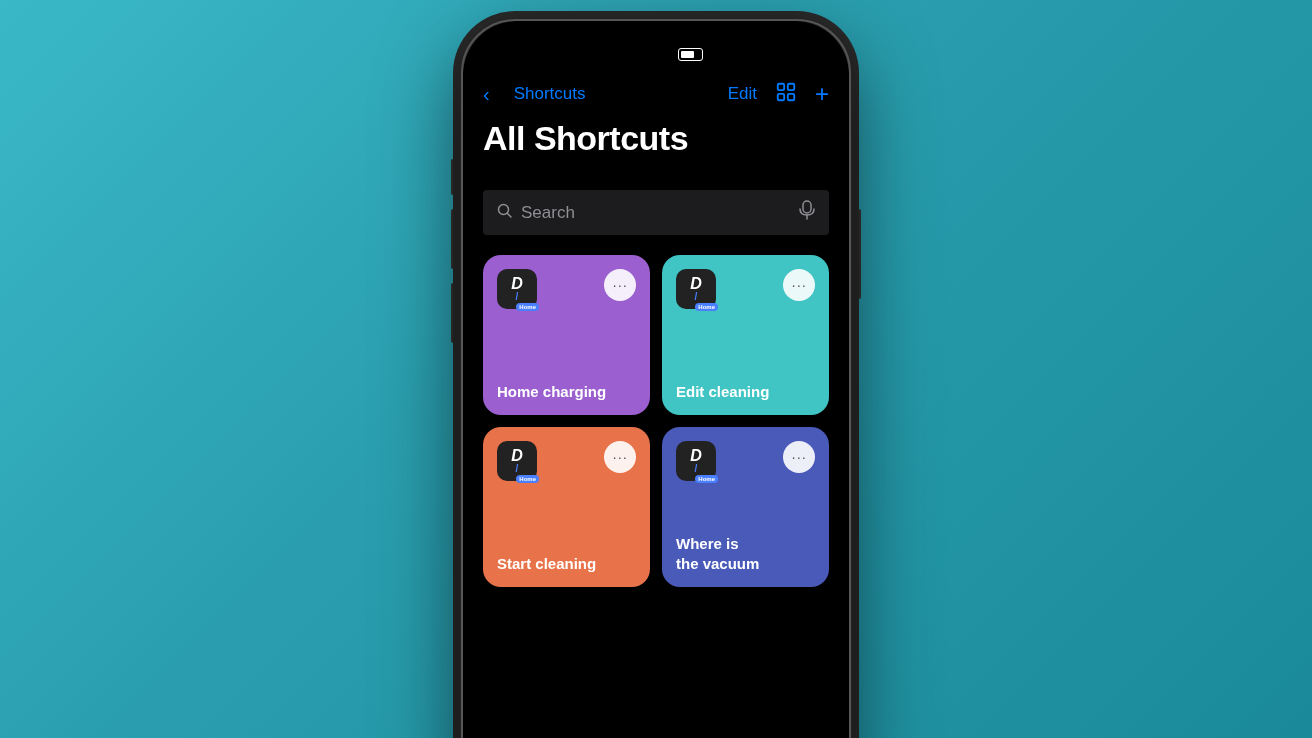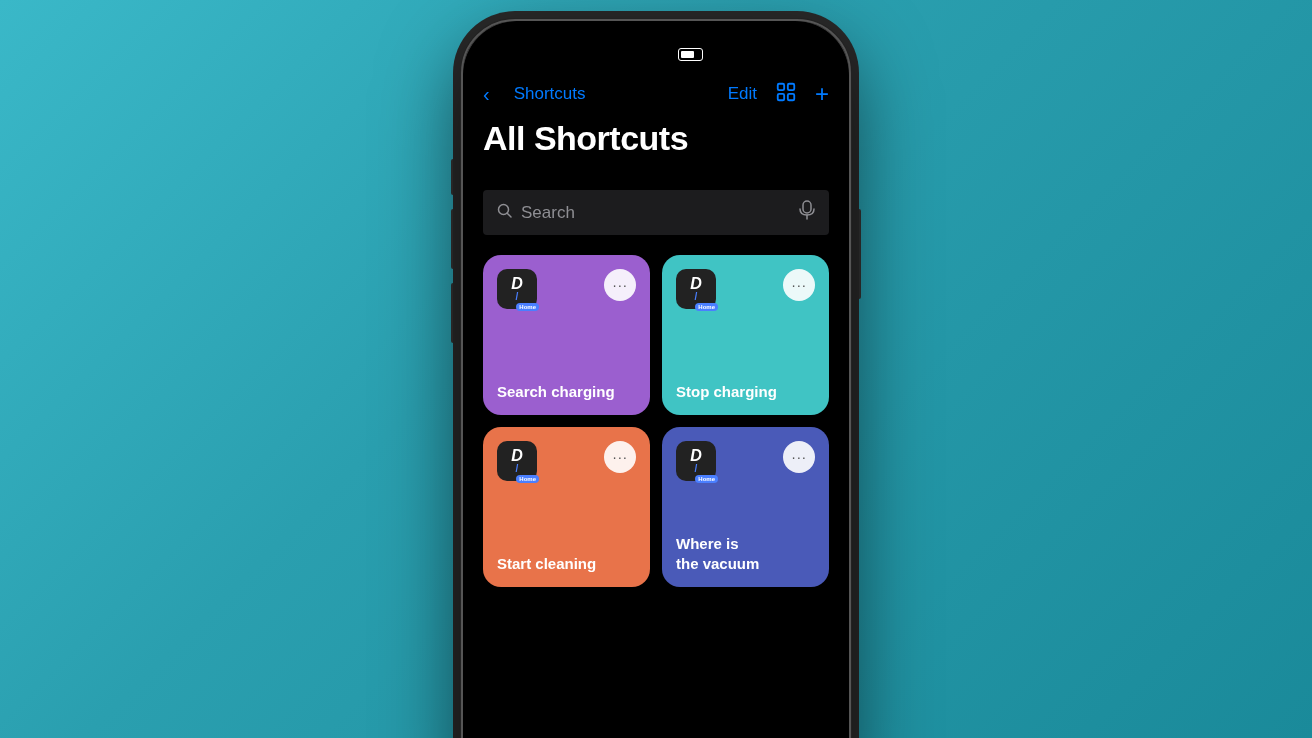--- a/index.html
+++ b/index.html
@@ -430,33 +430,33 @@
 
           <div class="shortcut-card card-purple">
             <div class="card-top">
               <div class="app-icon">
                 <span class="app-icon-letter">D</span>
                 <span class="app-icon-slash">/</span>
                 <div class="app-icon-badge">Home</div>
               </div>
               <div class="more-btn">···</div>
             </div>
-            <div class="card-title">Search charging</div>
+            <div class="card-title">Home charging</div>
           </div>
 
           <div class="shortcut-card card-teal">
             <div class="card-top">
               <div class="app-icon">
                 <span class="app-icon-letter">D</span>
                 <span class="app-icon-slash">/</span>
                 <div class="app-icon-badge">Home</div>
               </div>
               <div class="more-btn">···</div>
             </div>
-            <div class="card-title">Stop charging</div>
+            <div class="card-title">Edit cleaning</div>
           </div>
 
           <div class="shortcut-card card-orange">
             <div class="card-top">
               <div class="app-icon">
                 <span class="app-icon-letter">D</span>
                 <span class="app-icon-slash">/</span>
                 <div class="app-icon-badge">Home</div>
               </div>
               <div class="more-btn">···</div>

